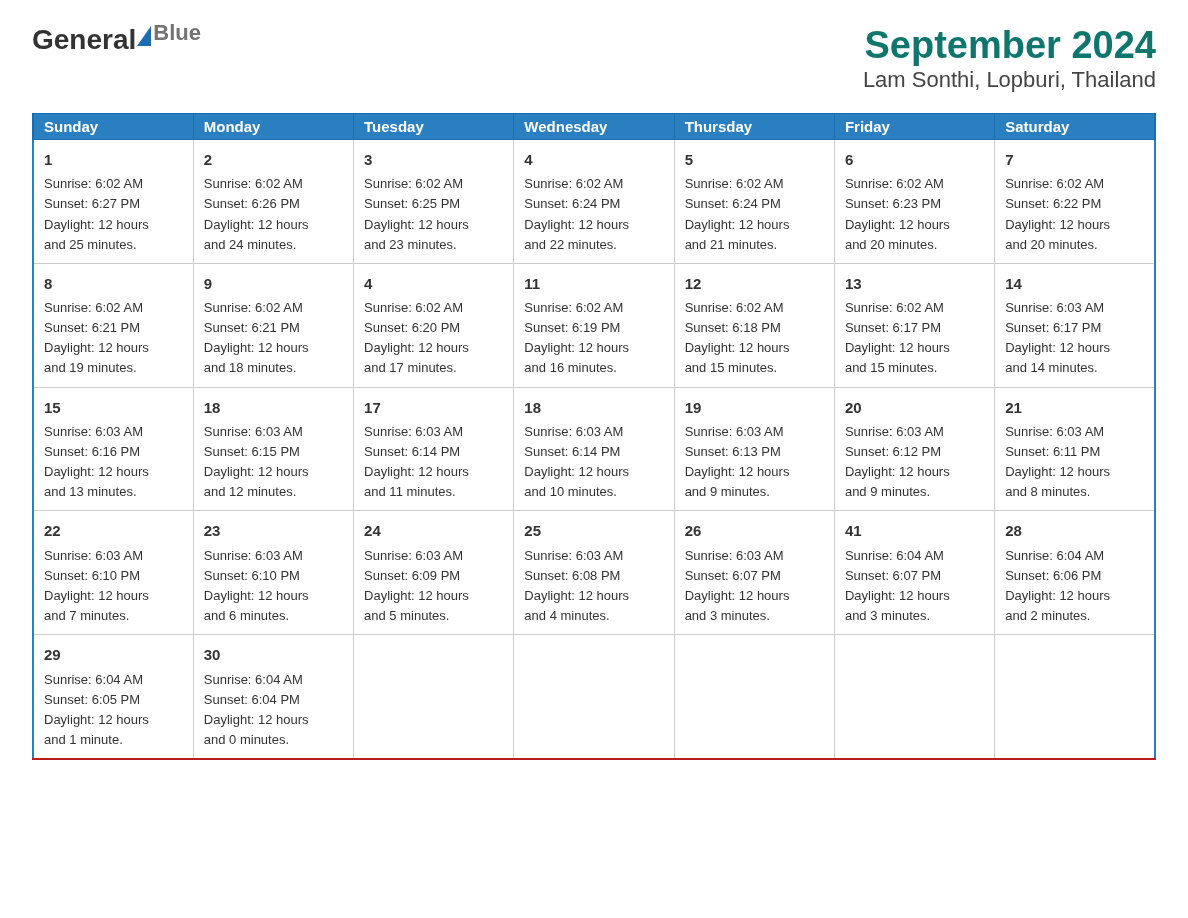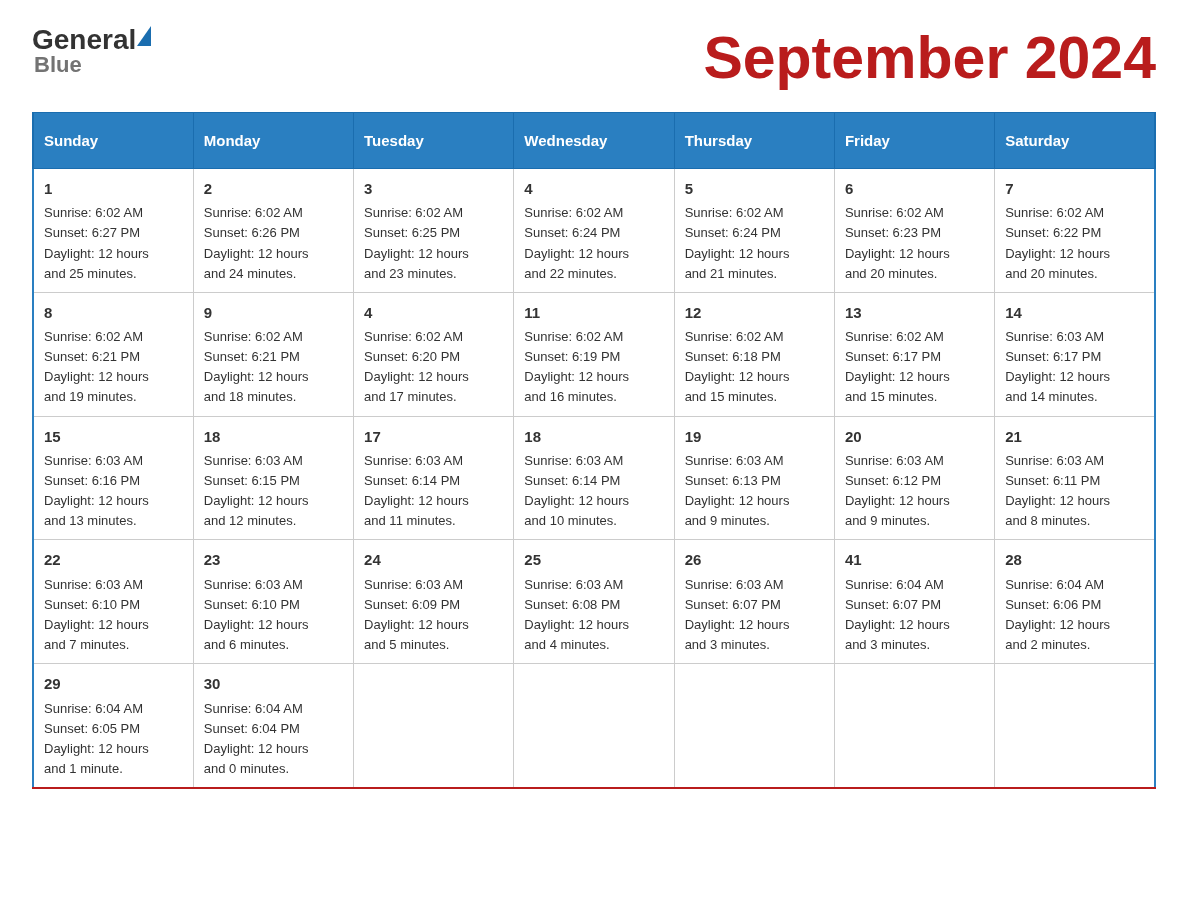--- a/index.html
+++ b/index.html
@@ -10,46 +10,46 @@
       padding: 24px 32px;
     }
     .header {
       display: flex;
       justify-content: space-between;
       align-items: flex-start;
       margin-bottom: 20px;
     }
     .logo {
       display: flex;
-      flex-direction: column;
+      flex-direction: row;
       align-items: flex-start;
     }
     .title-block {
       text-align: right;
     }
     .month-title {
-      font-size: 59px;
+      font-size: 38px;
       font-weight: bold;
-      color: #b91c1c;
+      color: #0f766e;
     }
     .location {
       font-size: 22px;
       color: #444;
     }
     table {
       width: 100%;
       border-collapse: collapse;
       table-layout: fixed;
     }
     thead tr th {
       background-color: #2a7fc1;
       color: #fff;
       font-size: 15px;
       font-weight: bold;
-      padding: 19px 10px;
+      padding: 4px 10px;
       text-align: left;
       border: 1px solid #1a6daf;
     }
     tbody tr td {
       vertical-align: top;
       padding: 8px 10px;
       border: 1px solid #ccc;
       font-size: 13px;
       line-height: 1.55;
       background: #fff;
@@ -122,20 +122,21 @@
     <div class="logo-row">
       <span class="logo-general">General</span>
       <span class="logo-icon">
         <span class="tri tri-blue"></span>
       </span>
     </div>
     <div class="logo-sub">Blue</div>
   </div>
   <div class="title-block">
     <div class="month-title">September 2024</div>
+    <div class="location">Lam Sonthi, Lopburi, Thailand</div>
   </div>
 </div>
 
 <table>
   <thead>
     <tr>
     <th>Sunday</th>
         <th>Monday</th>
         <th>Tuesday</th>
         <th>Wednesday</th>

